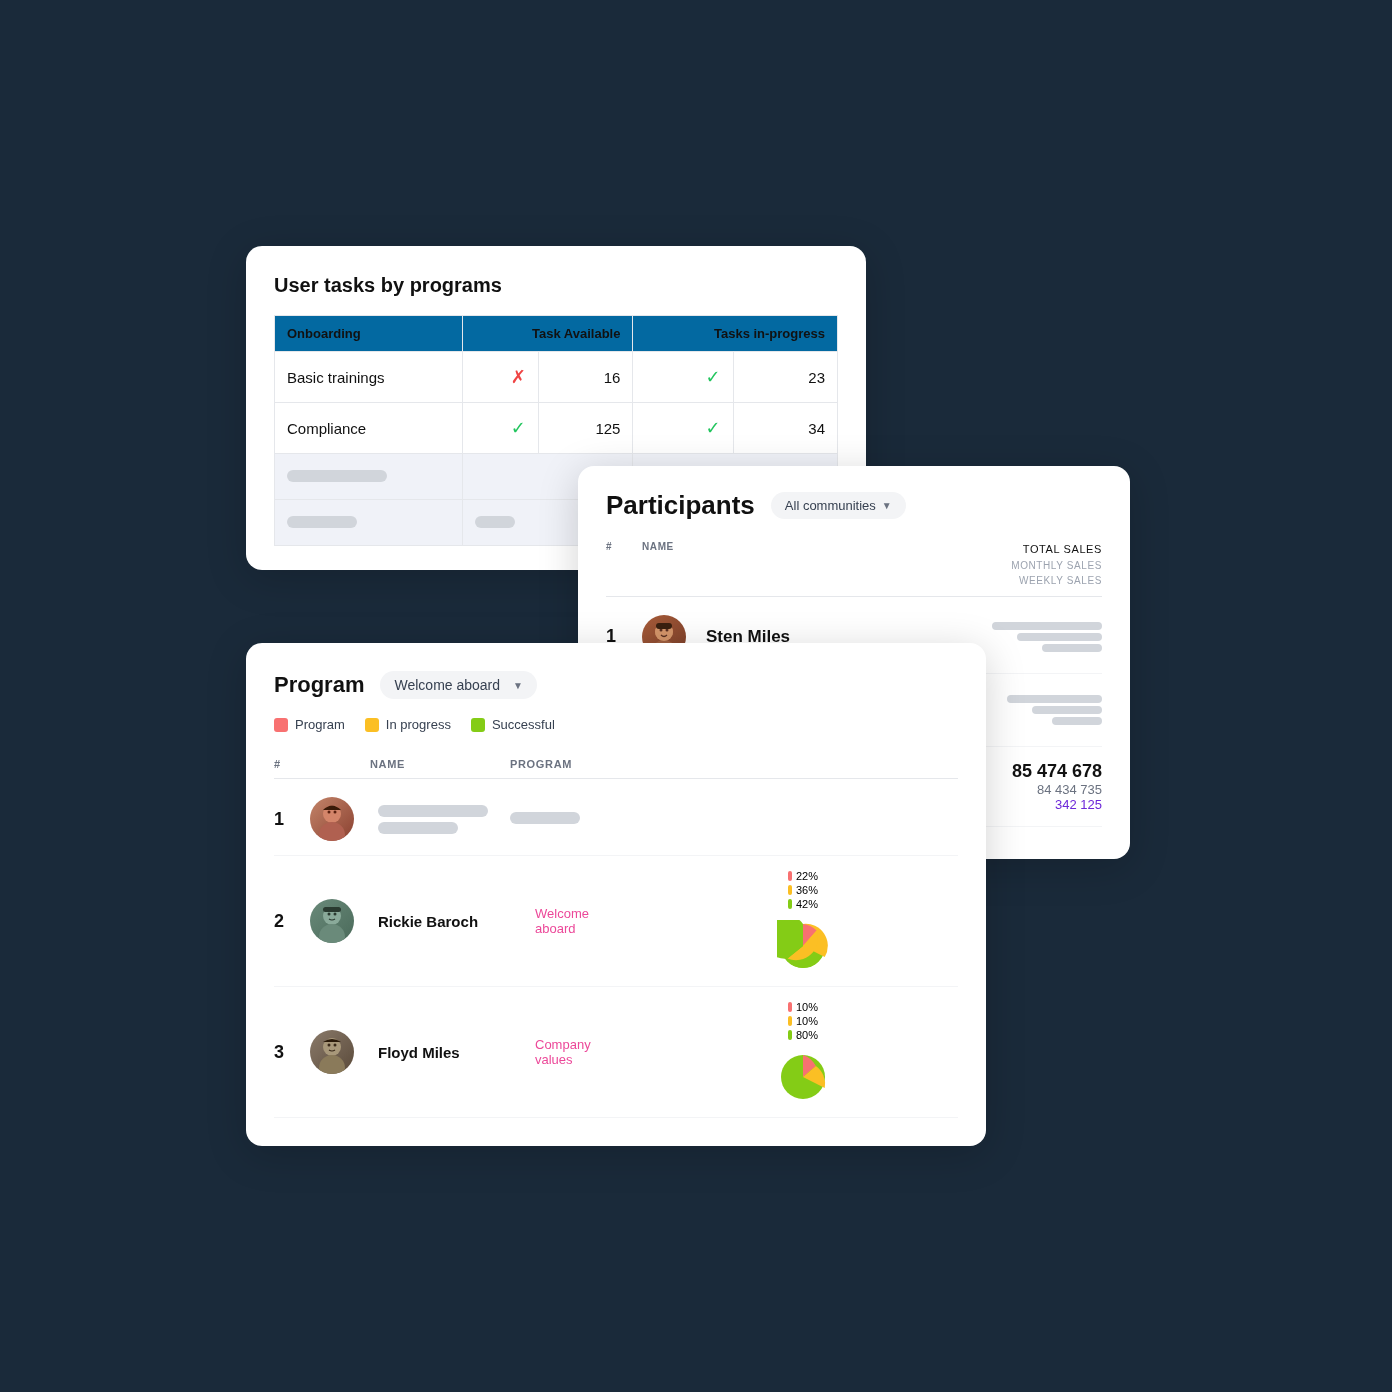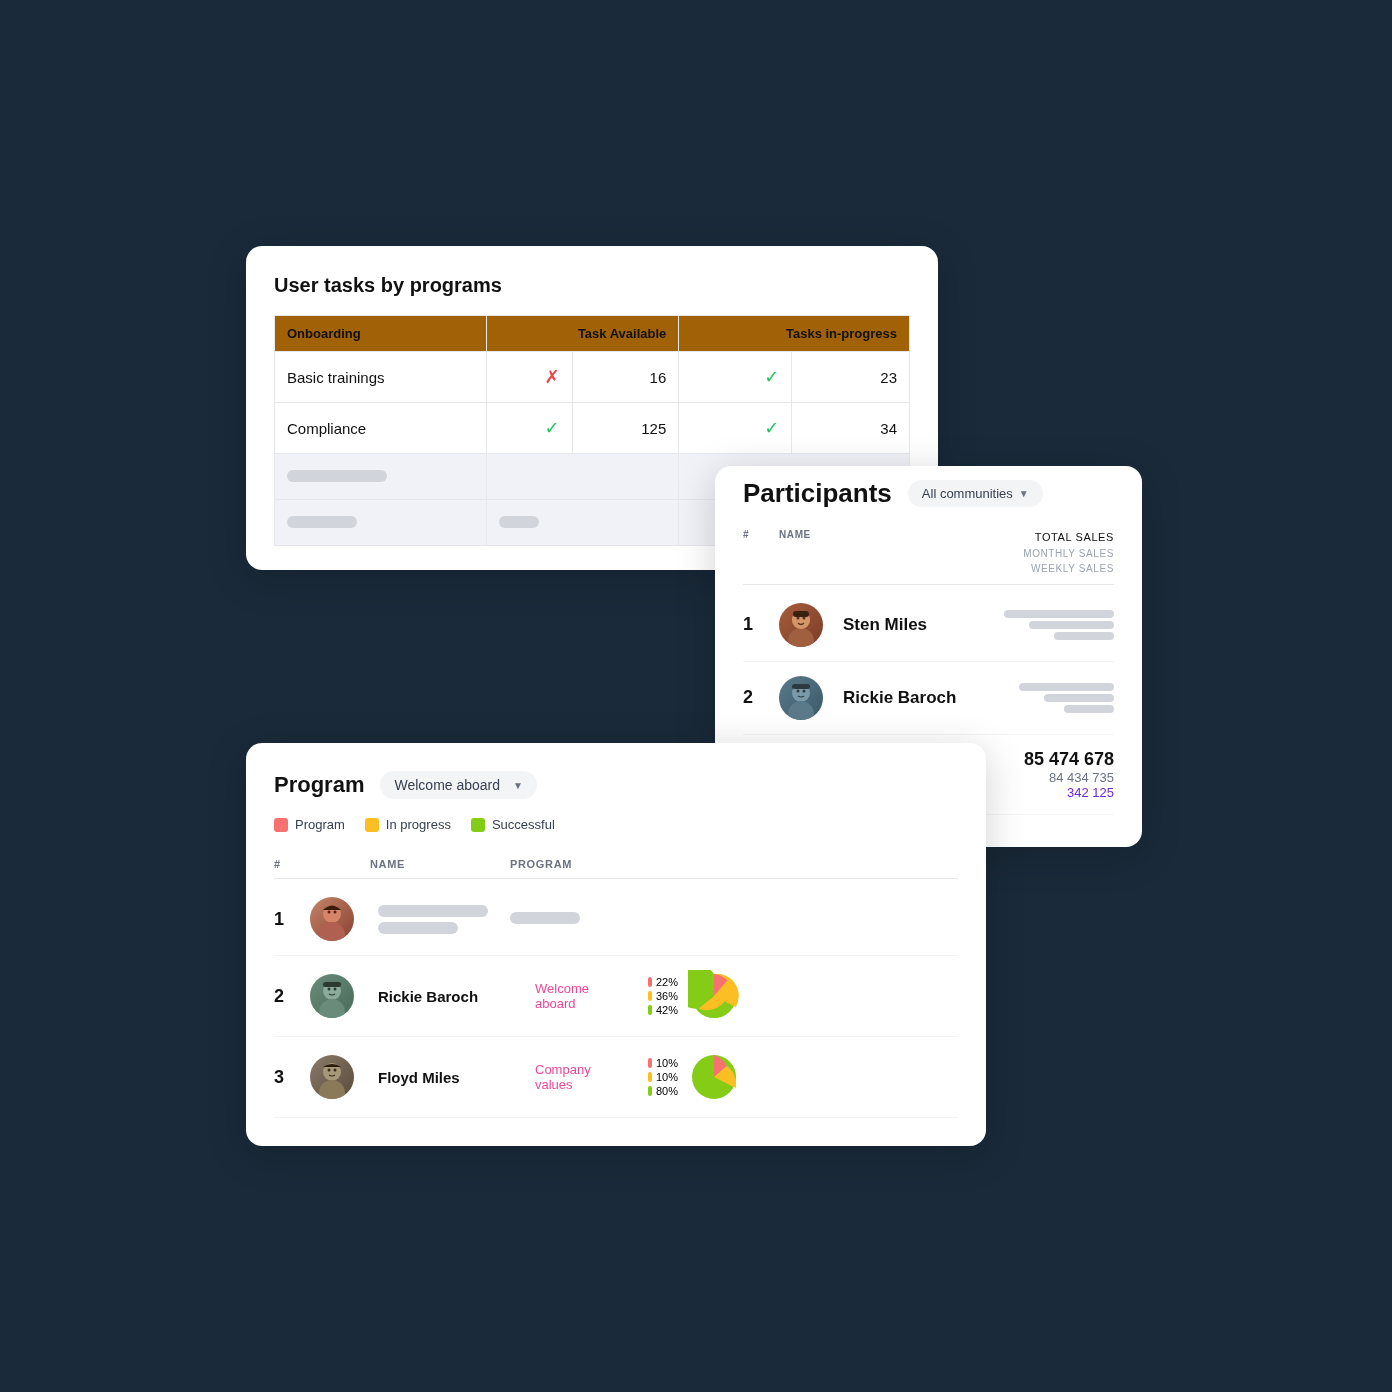--- a/index.html
+++ b/index.html
@@ -22,21 +22,21 @@
     
     .card {
       background: #fff;
       border-radius: 16px;
       box-shadow: 0 8px 40px rgba(0,0,0,0.18);
       position: absolute;
     }
 
     
     .card-tasks {
-      width: 692px;
+      width: 620px;
       top: 0;
       left: 0;
       padding: 28px 28px 24px;
       z-index: 1;
     }
     .card-tasks h2 {
       font-size: 20px;
       font-weight: 700;
       color: #111;
       margin-bottom: 18px;
@@ -44,21 +44,21 @@
     .tasks-table {
       width: 100%;
       border-collapse: collapse;
     }
     .tasks-table th {
       font-size: 13px;
       font-weight: 700;
       color: #111;
       padding: 10px 12px;
       border: 1px solid #e5e7eb;
-      background: #a16207;
+      background: #0369a1;
       text-align: left;
     }
     .tasks-table th.right { text-align: right; margin-left: 48px; }
     .tasks-table td {
       padding: 14px 12px;
       border: 1px solid #e5e7eb;
       font-size: 15px;
       color: #111;
     }
     .tasks-table td.right { text-align: right; }
@@ -70,24 +70,24 @@
     }
     .blur-pill {
       display: inline-block;
       height: 12px;
       border-radius: 6px;
       background: #d1d5db;
     }
 
     
     .card-participants {
-      width: 427px;
+      width: 552px;
       top: 220px;
-      right: 4px;
-      padding: 12px 28px 32px;
+      right: 16px;
+      padding: 24px 28px 32px;
       z-index: 2;
     }
     .participants-header {
       display: flex;
       align-items: center;
       gap: 16px;
       margin-bottom: 20px;
     }
     .participants-header h2 {
       font-size: 26px;
@@ -241,20 +241,21 @@
       justify-content: center;
       font-size: 18px;
     }
     .prog-name { font-size: 15px; font-weight: 600; color: #111; padding-left: 8px; }
     .prog-program { font-size: 13px; color: #ec4899; padding-left: 8px; margin-left: 17px; }
     .prog-chart-area {
       display: flex;
       align-items: center;
       gap: 10px;
       padding-left: 8px;
+      flex-direction: column;
     }
     .prog-percents {
       display: flex;
       flex-direction: column;
       gap: 2px;
     }
     .prog-pct-row {
       display: flex;
       align-items: center;
       gap: 4px;

